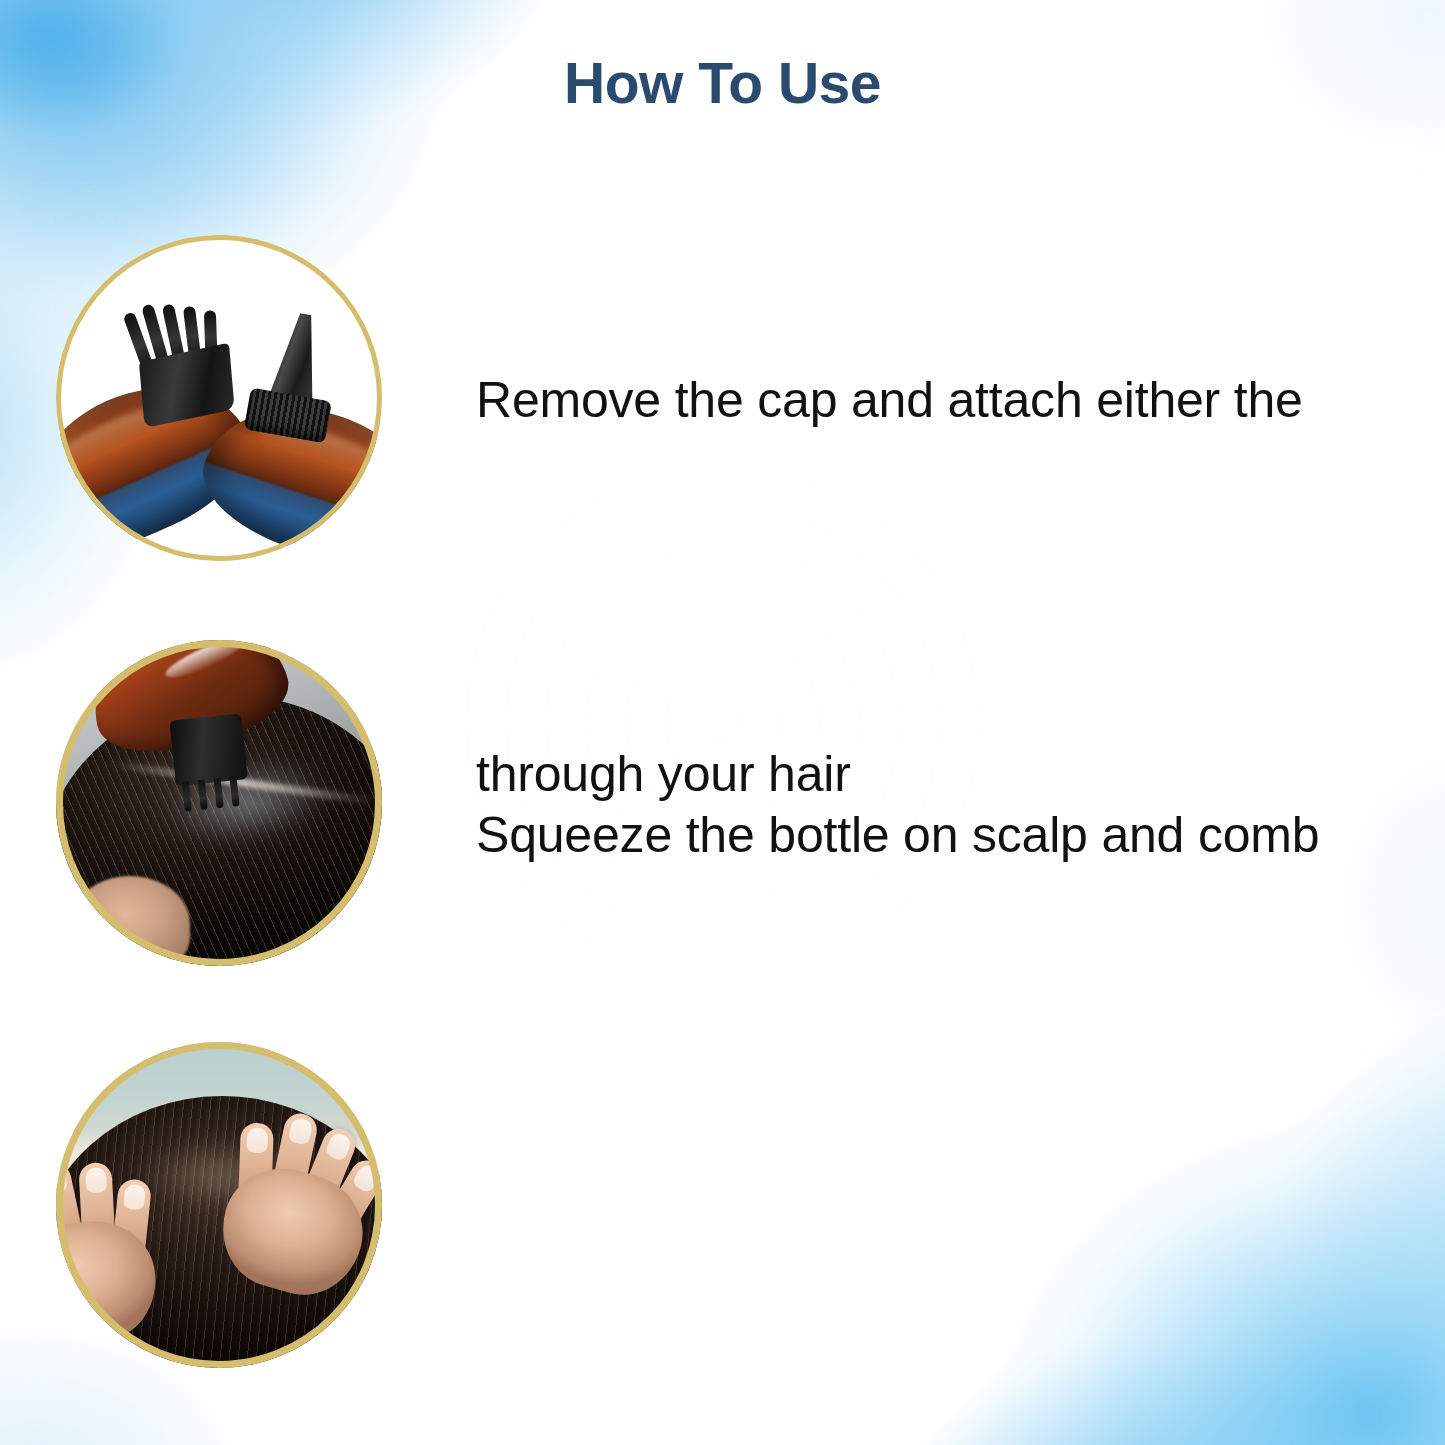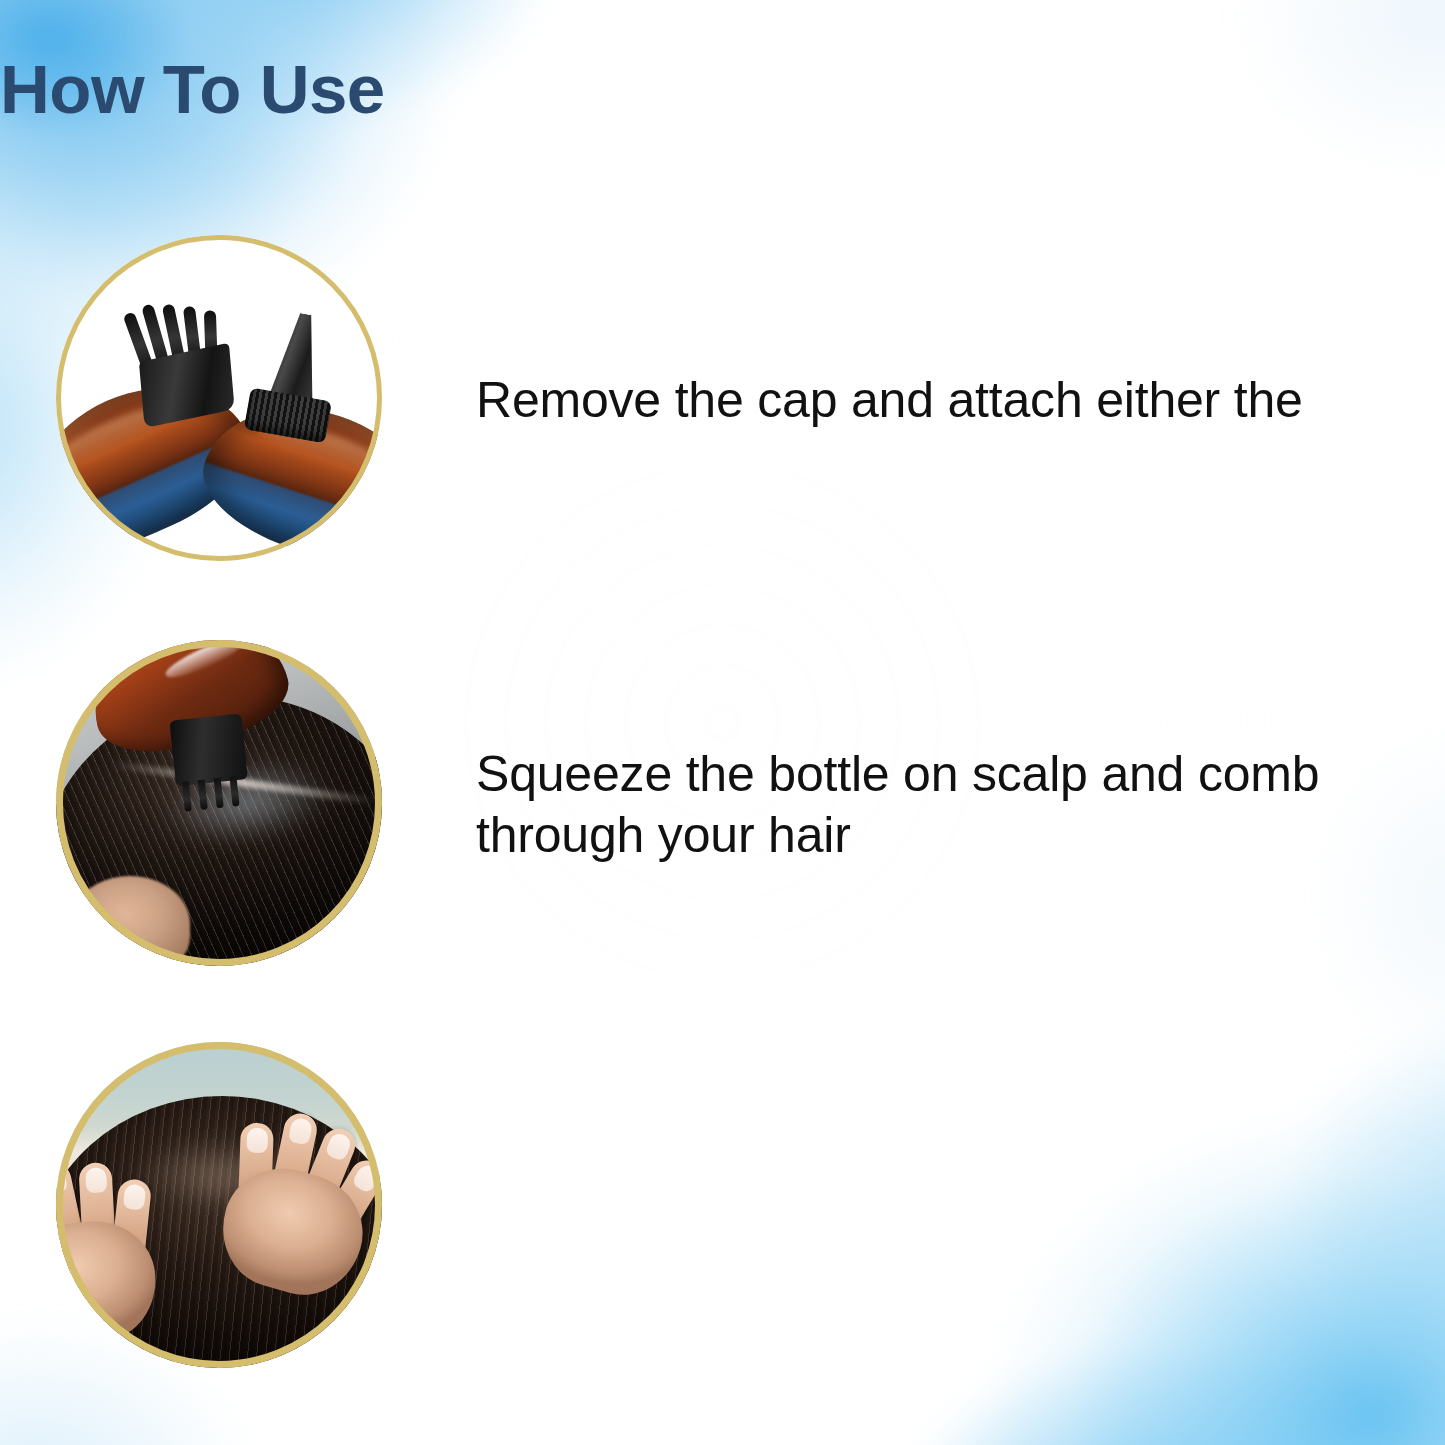--- a/index.html
+++ b/index.html
@@ -112,21 +112,22 @@
     background: radial-gradient(ellipse 50% 50% at 50% 50%, rgba(255,255,255,0.99) 0%, rgba(255,255,255,0.96) 44%, rgba(255,255,255,0.70) 66%, rgba(255,255,255,0) 88%);
     filter: blur(8px);
   }
 
   
   .title {
     position: absolute;
     left: 0;
     right: 0;
     top: 52px;
-    font-size: 69px;
+    text-align: center;
+    font-size: 57px;
     font-weight: 700;
     letter-spacing: -0.5px;
     color: #2b4a70;
     line-height: 1.1;
   }
 
   
   .step {
     position: absolute;
     left: 0;
@@ -485,22 +486,22 @@
             <div class="comb2-tooth" style="left:38px"></div>
             <div class="comb2-tooth" style="left:54px"></div>
           </div>
 
         </div>
       </div>
       <div class="ring ring-thick"></div>
     </div>
 
     <div class="caption">
+      <span class="line">through your hair</span>
       <span class="line">Squeeze the bottle on scalp and comb</span>
-      <span class="line">through your hair</span>
     </div>
   </div>
 
   <div class="step step-3">
     <div class="thumb-wrap">
       <div class="thumb">
         <div class="scene3">
 
           <div class="scalp">
             <div class="scalp-strands"></div>

